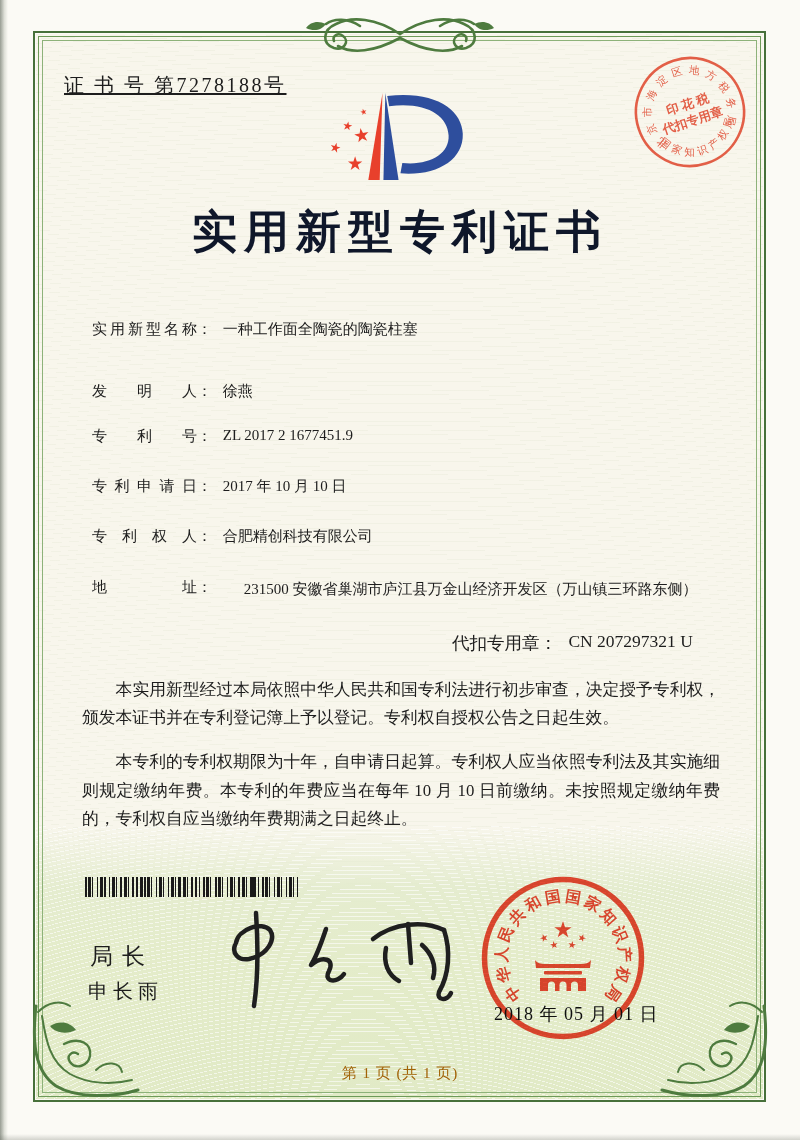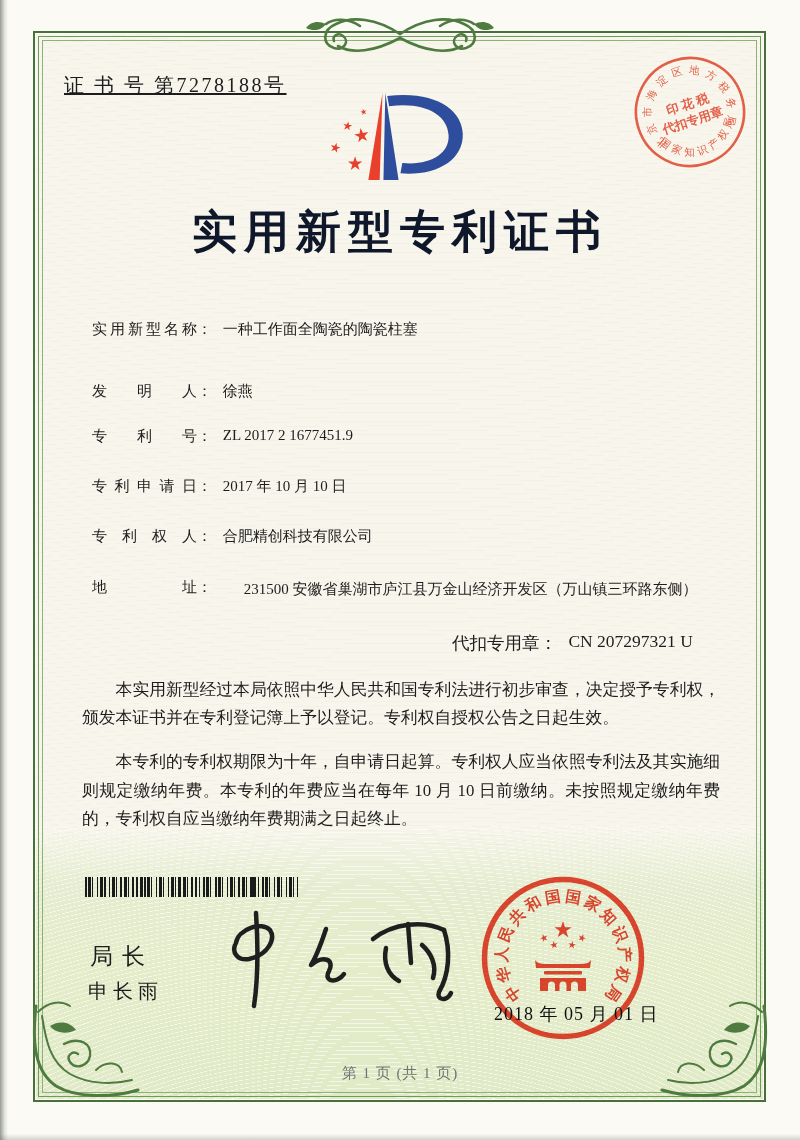--- a/index.html
+++ b/index.html
@@ -45,21 +45,21 @@
        repeating-linear-gradient(90deg,rgba(0,0,0,0) 0 19px,#1a1a1a 19px 21.5px,rgba(0,0,0,0) 21.5px 37px),
        repeating-linear-gradient(90deg,#1a1a1a 0 1.6px,rgba(0,0,0,0) 1.6px 3.4px,#1a1a1a 3.4px 6.2px,rgba(0,0,0,0) 6.2px 7.4px,#1a1a1a 7.4px 8.4px,rgba(0,0,0,0) 8.4px 11.8px);}
   .dtitle{position:absolute;left:90px;top:941px;font-size:23px;letter-spacing:9px;z-index:4;}
   .dname{position:absolute;left:88px;top:978px;font-size:20px;letter-spacing:5px;z-index:4;}
   .signature{position:absolute;left:208px;top:903px;z-index:5;}
   .seal{position:absolute;left:477px;top:872px;z-index:5;mix-blend-mode:multiply;}
   .sealdate{position:absolute;left:494px;top:1002px;font-size:18px;letter-spacing:1px;
             color:#101010;z-index:6;}
   .stamp{position:absolute;left:630px;top:52px;z-index:5;mix-blend-mode:multiply;}
   .footer{position:absolute;left:0;right:0;top:1064px;text-align:center;font-size:15px;
-          letter-spacing:1px;color:#737373;z-index:4;}
+          letter-spacing:1px;color:#a16207;z-index:4;}
   .seal-arc text{text-anchor:middle;font-weight:bold;font-family:"Liberation Serif",serif;}
   .stamp-arc text{text-anchor:middle;font-family:"Liberation Serif",serif;}
 </style>
 </head>
 <body>
 
 <div class="page">
 
   <div class="interior"></div>
   <div class="green-band"></div>

